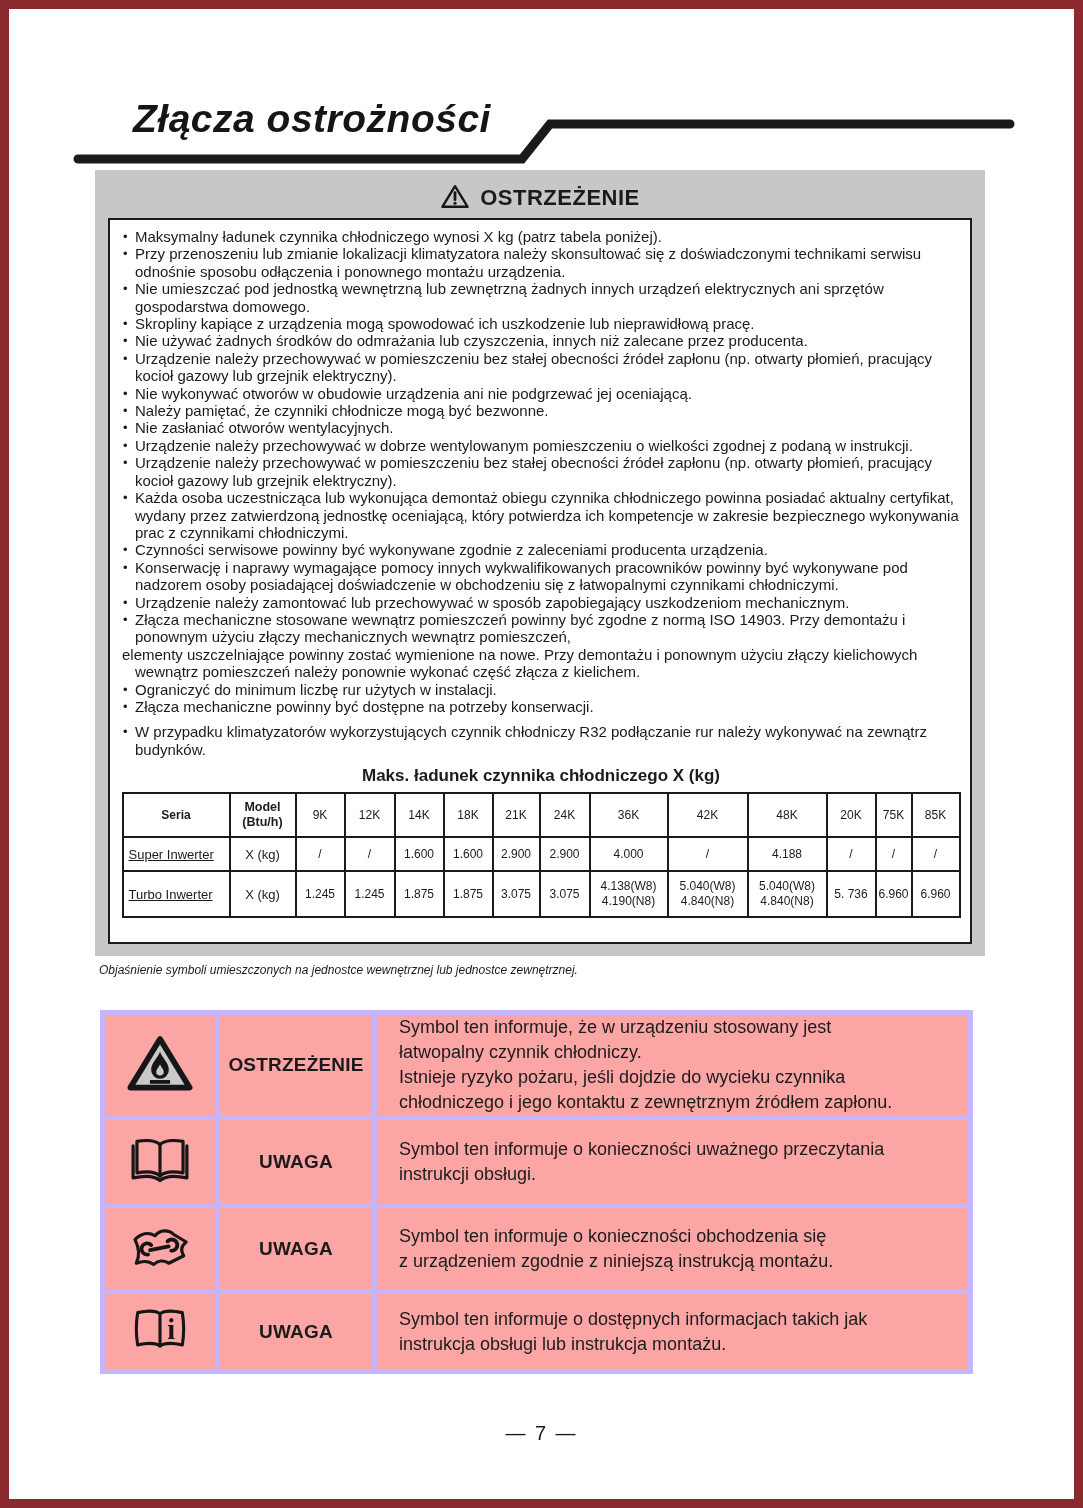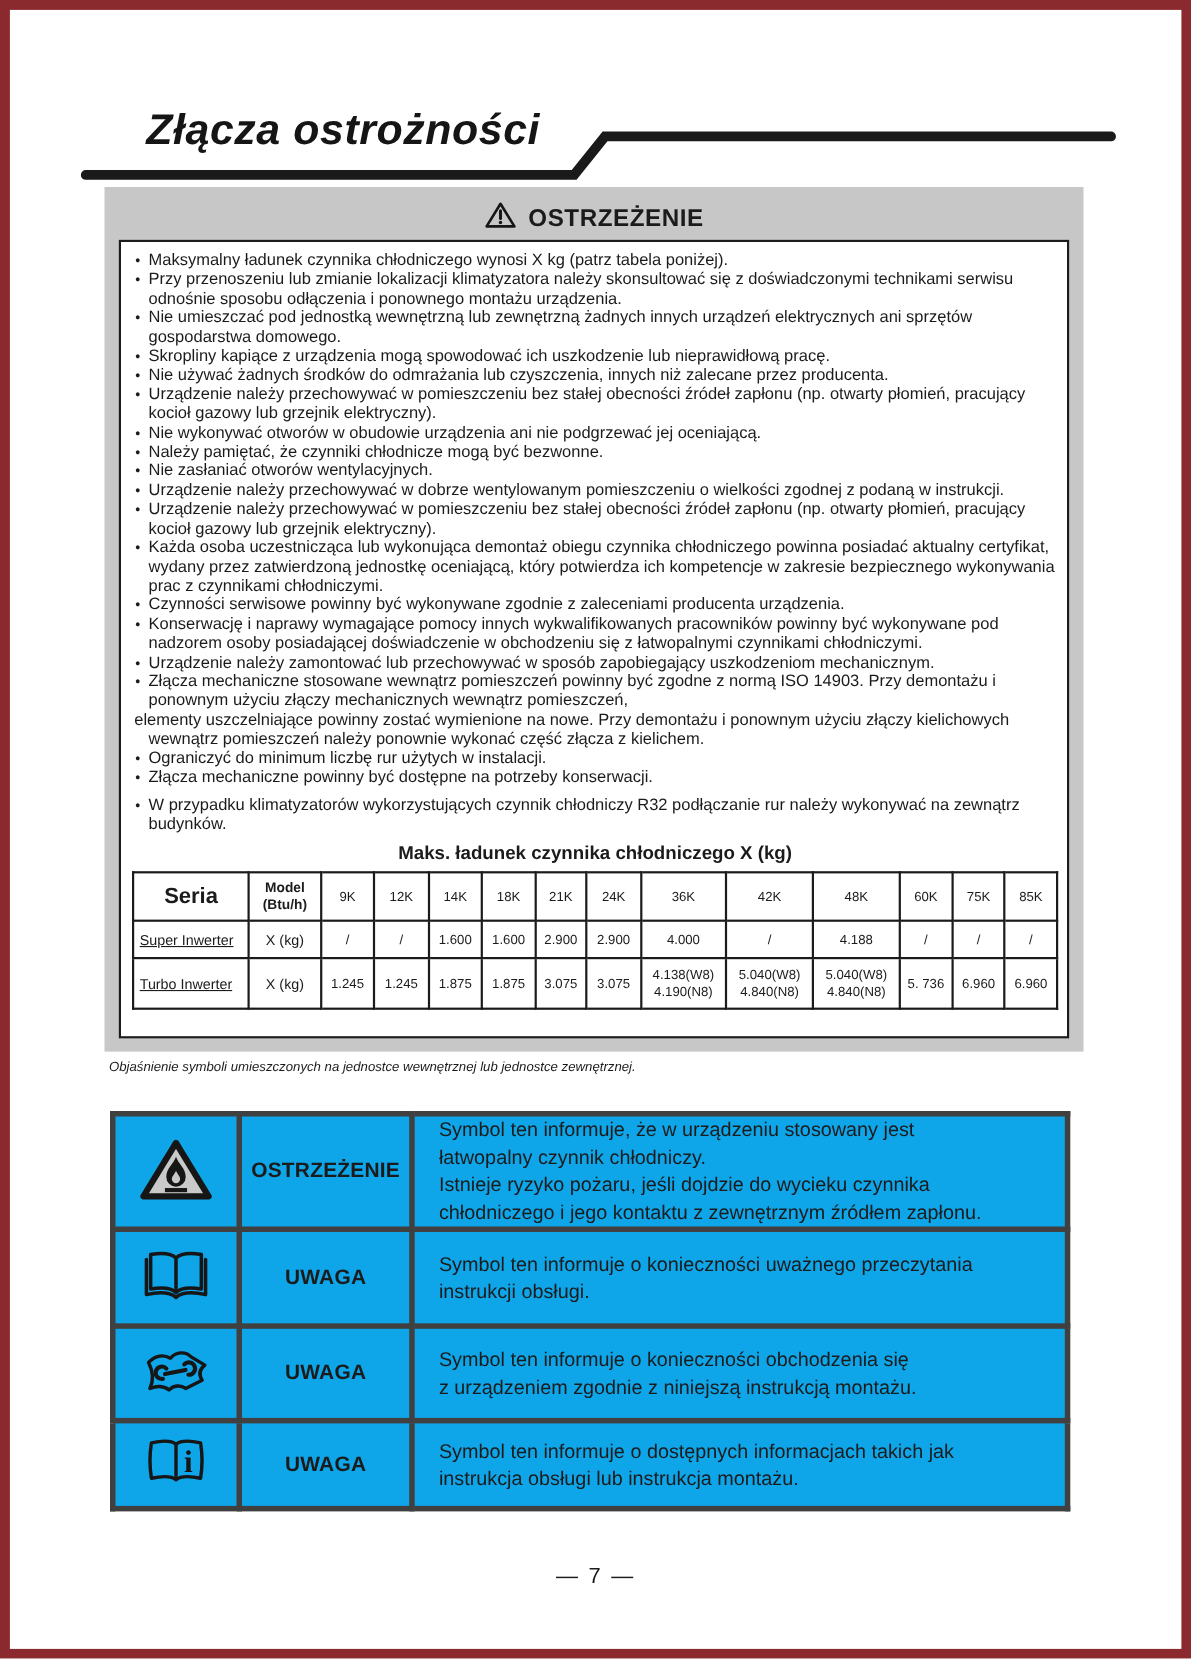--- a/index.html
+++ b/index.html
@@ -23,32 +23,32 @@
   .warning-list li.bulleted::before { content:"•"; position:absolute; left:3px; font-size:13px; }
   .warning-list li.no-bullet { padding-left:15px; text-indent:-13px; }
   .warning-list li.gap-before { margin-top:8px; }
 
   .charge-table-title { margin-top:8px; text-align:center; font-size:17px; font-weight:bold; }
   table.charge-table { border-collapse:collapse; table-layout:fixed; margin:6px auto 0 auto; background:#ffffff; }
   .charge-table th, .charge-table td { border:2px solid #1b1b1b; text-align:center; vertical-align:middle; font-size:12.5px; padding:1px 0; }
   .charge-table thead tr { height:44px; }
   .charge-table tr.row-0 { height:34px; }
   .charge-table tr.row-1 { height:46px; }
-  .charge-table th.seria { font-size:20px; font-weight:bold; }
+  .charge-table th.seria { font-size:12px; font-weight:bold; }
   .charge-table th.model { font-size:12.5px; font-weight:bold; white-space:pre-line; line-height:15px; }
   .charge-table th.cap { font-weight:normal; font-size:12px; }
   .charge-table td.series { text-align:left; padding-left:5px; font-size:13px;text-decoration:underline; }
   .charge-table td.unit { font-size:13px;margin-top:36px; }
   .charge-table td.val { font-size:12px; }
   .charge-table td.val.two { white-space:pre-line; line-height:15px;border-radius:17px; }
 
   
   .symbols-intro { position:absolute; left:99px; top:963px; font-size:12px;font-style:italic; }
   table.symbols-table { position:absolute; left:100px; top:1010px; width:873px; border-collapse:collapse; table-layout:fixed; background:#ffffff; }
-  .symbols-table td { border:5px solid #404040; vertical-align:middle; background:#0ea5e9; }
+  .symbols-table td { border:5px solid #c4b5fd; vertical-align:middle; background:#fca5a5; }
   .symbols-table td.icon-cell { width:115px; text-align:center; }
   .symbols-table td.label-cell { width:157px; text-align:center; font-weight:bold; font-size:19px; letter-spacing:0.2px; }
   .symbols-table td.desc-cell { padding-left:22px; padding-right:6px; font-size:18px; line-height:25px; white-space:pre-line; }
   .symbols-table tr.srow-0 { height:104px; }
   .symbols-table tr.srow-1 { height:88px; }
   .symbols-table tr.srow-2 { height:86px; }
   .symbols-table tr.srow-3 { height:80px; }
 
   .page-footer { position:absolute; left:0; top:1422px; width:1083px; text-align:center; font-size:20px; letter-spacing:2px; }
 </style>
@@ -109,22 +109,22 @@
 (Btu/h)</th>
               <th class="cap" style="width: 49px;">9K</th>
               <th class="cap" style="width: 50px;">12K</th>
               <th class="cap" style="width: 49px;">14K</th>
               <th class="cap" style="width: 49px;">18K</th>
               <th class="cap" style="width: 47px;">21K</th>
               <th class="cap" style="width: 50px;">24K</th>
               <th class="cap" style="width: 78px;">36K</th>
               <th class="cap" style="width: 80px;">42K</th>
               <th class="cap" style="width: 79px;">48K</th>
-              <th class="cap" style="width: 49px;">60K</th>
-              <th class="cap" style="width: 48px;">75K</th>
+              <th class="cap" style="width: 49px;">20K</th>
+              <th class="cap" style="width: 36px;">75K</th>
               <th class="cap" style="width: 48px;">85K</th>
             </tr>
           </thead>
         <tbody>
             <tr class="row-0">
               <td class="series">Super Inwerter</td>
               <td class="unit">X (kg)</td>
               <td class="val">/</td>
               <td class="val">/</td>
               <td class="val">1.600</td>

